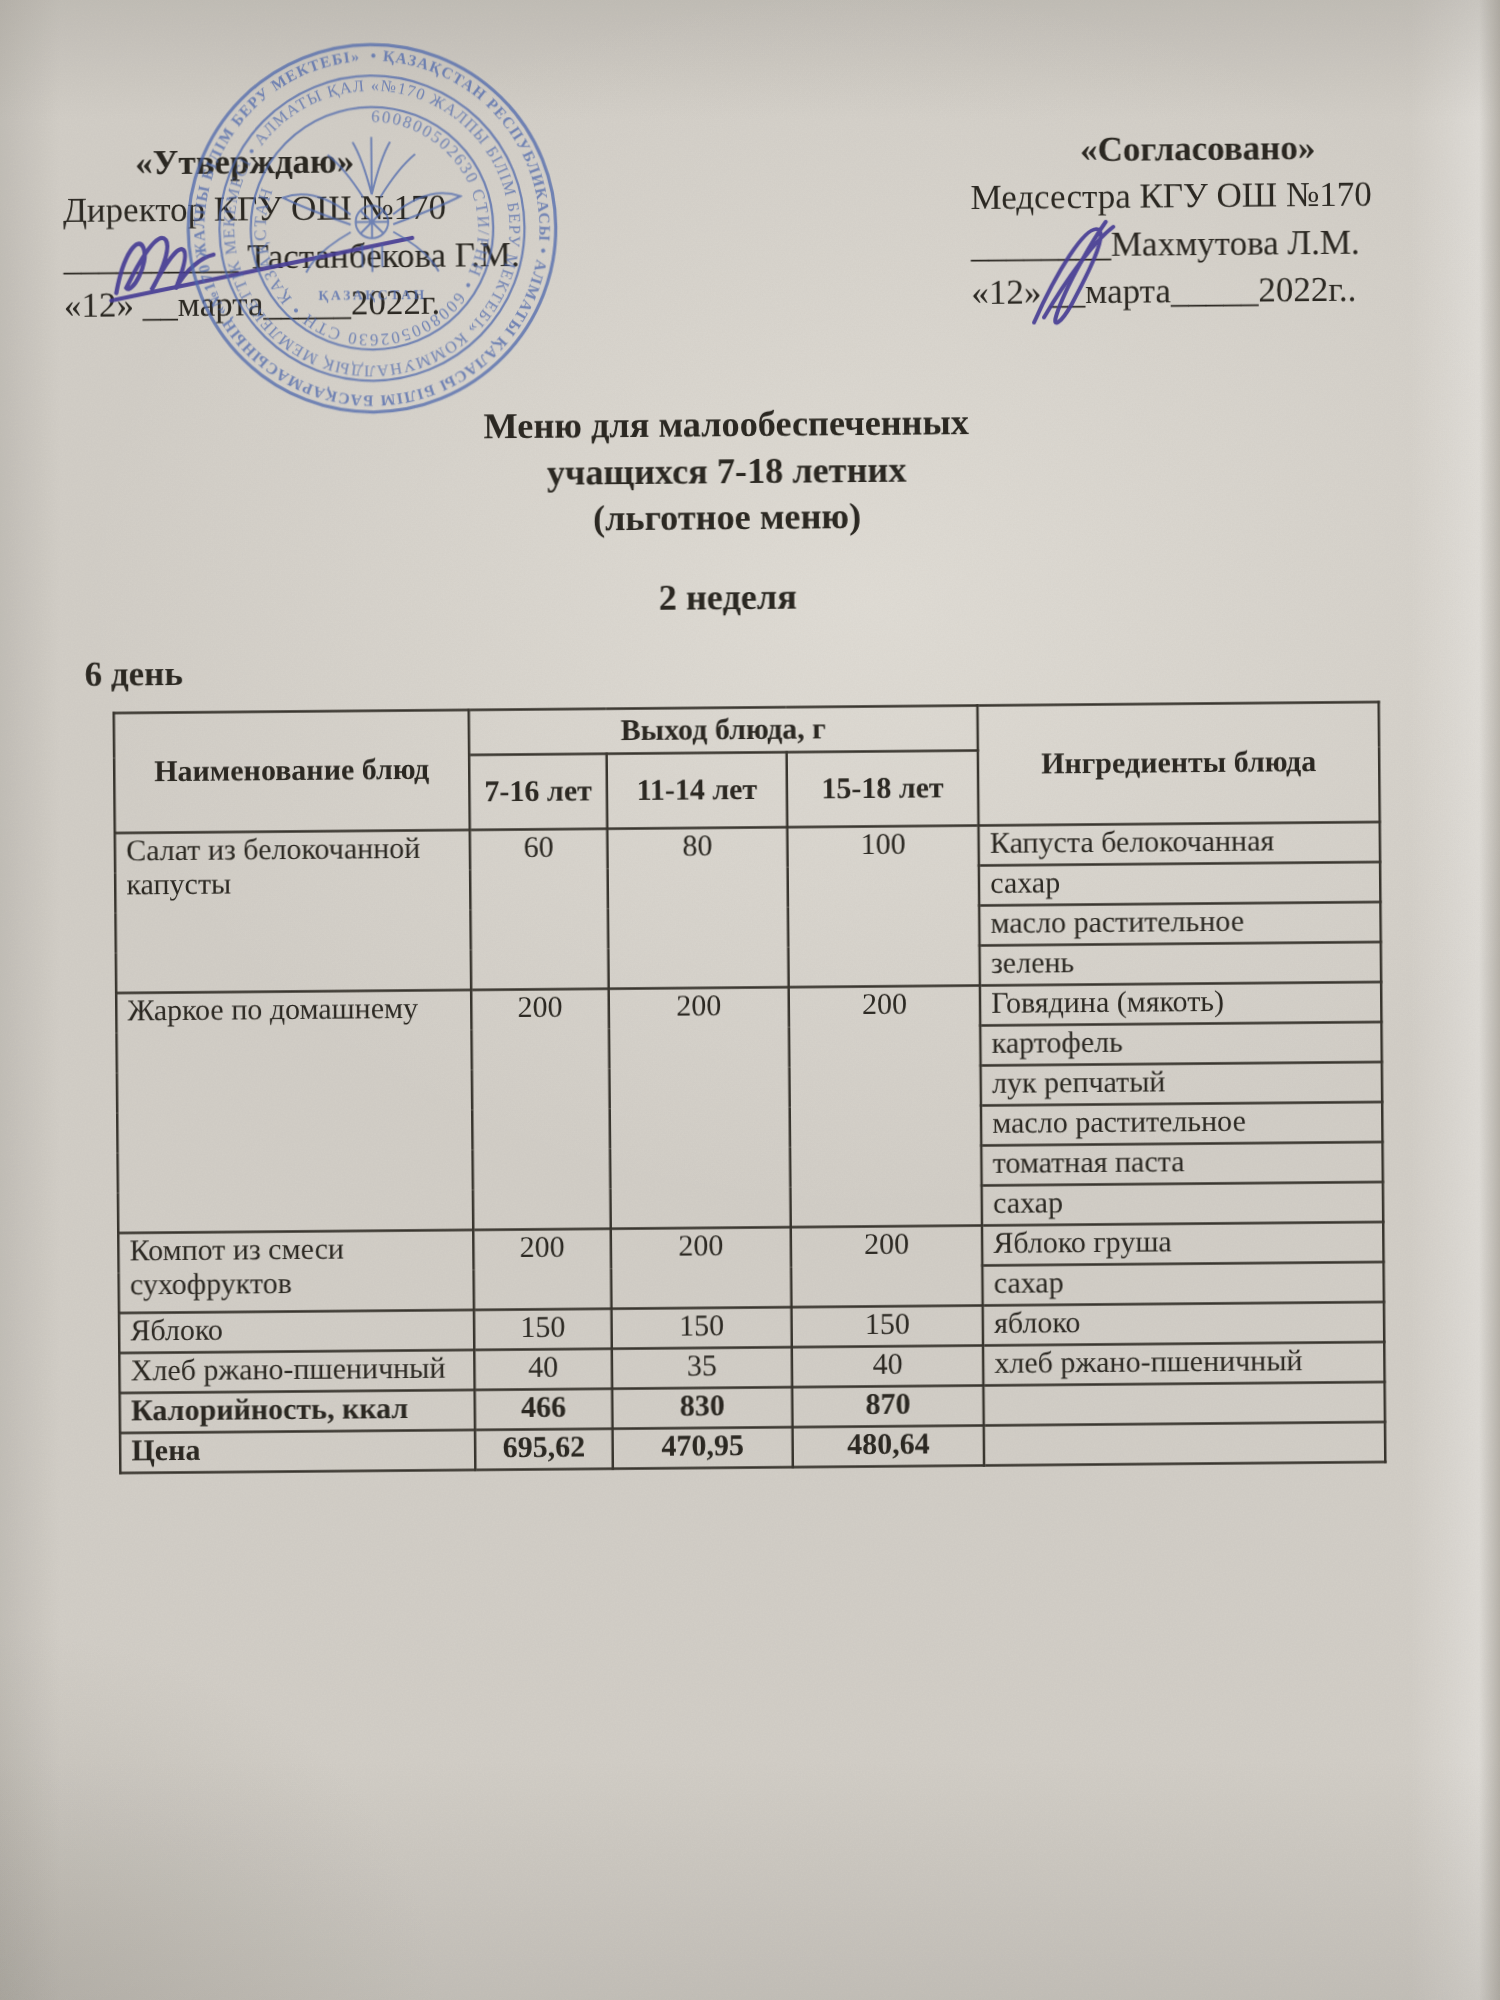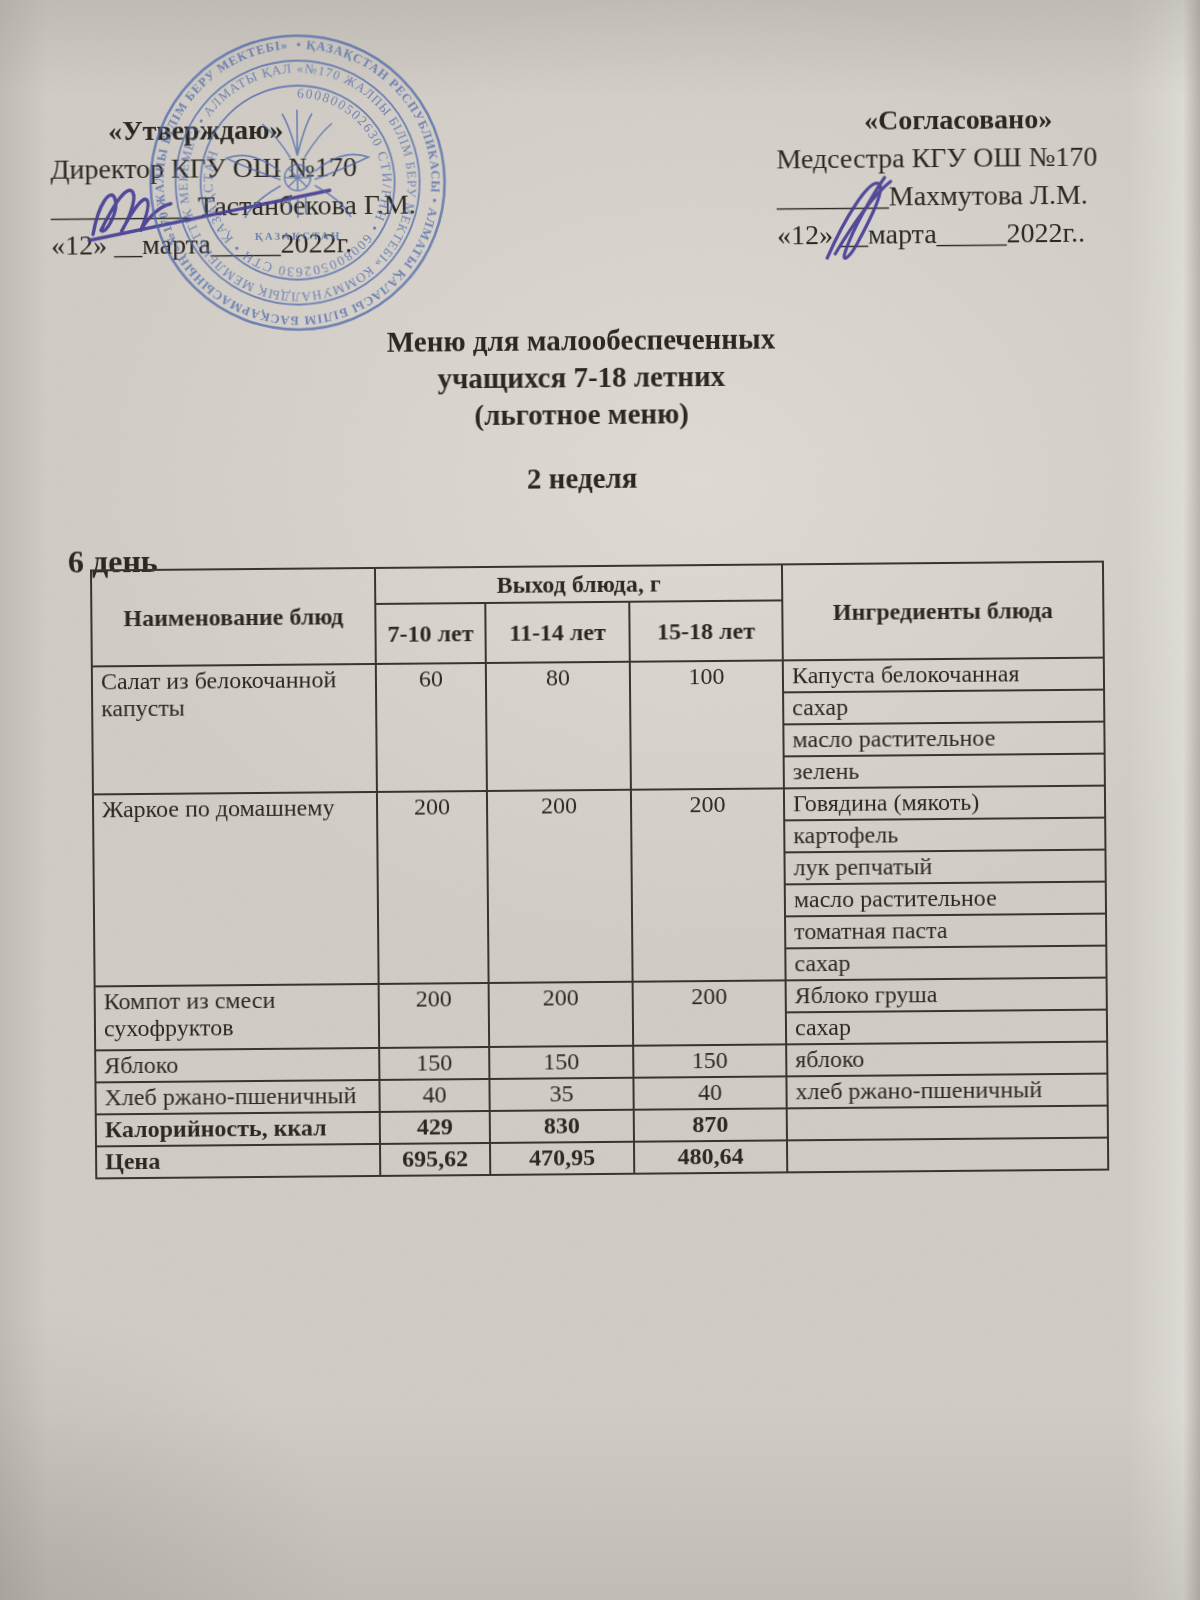--- a/index.html
+++ b/index.html
@@ -18,21 +18,21 @@
            color:#2b2822;filter:blur(0.28px);}
   .blk{position:absolute;font-size:28px;line-height:38px;white-space:nowrap;}
   .blk .t1{font-weight:bold;}
   #approve{left:56px;top:108px;}
   #approve .t1{padding-left:58px;font-weight:bold;}
   #agree{left:782px;top:104px;}
   #agree .t1{padding-left:88px;}
   .title{position:absolute;left:0;width:1170px;text-align:center;font-weight:bold;font-size:29px;line-height:37px;}
   #title{top:322px;}
   #week{top:460px;}
-  #day{position:absolute;left:70px;top:539px;font-weight:bold;font-size:32px;}
+  #day{position:absolute;left:70px;top:520px;font-weight:bold;font-size:28px;}
   table{position:absolute;left:92px;top:565px;width:1012px;border-collapse:collapse;table-layout:fixed;
         font-size:24px;color:#2b2822;}
   th,td{border:2.2px solid #38352e;padding:1px 8px;overflow:hidden;}
   thead th{font-weight:bold;text-align:center;padding:3px 4px;}
   tr.hd1{height:36px;}
   tr.hd2{height:60px;}
   tr.r{height:32px;}
   td.name,td.ing{text-align:left;vertical-align:top;}
   td.num{text-align:center;vertical-align:top;}
   td.ing.sub{border-top:1.5px solid rgba(72,68,60,.8);}
@@ -129,21 +129,21 @@
         <col style="width:153px">
           <col style="width:321px">
       </colgroup>
       <thead>
         <tr class="hd1">
           <th rowspan="2">Наименование блюд</th>
           <th colspan="3">Выход блюда, г</th>
           <th rowspan="2">Ингредиенты блюда</th>
         </tr>
         <tr class="hd2">
-          <th>7-10 лет</th>
+          <th>7-16 лет</th>
           <th>11-14 лет</th>
           <th>15-18 лет</th>
         </tr>
       </thead>
       <tbody>
 
         <tr class="r">
           <td class="name" rowspan="4">Салат из белокочанной капусты</td>
           <td class="num" rowspan="4">60</td>
           <td class="num" rowspan="4">80</td>
@@ -205,21 +205,21 @@
         <tr class="r">
           <td class="name">Хлеб ржано-пшеничный</td>
           <td class="num">40</td>
           <td class="num">35</td>
           <td class="num">40</td>
           <td class="ing">хлеб ржано-пшеничный</td>
         </tr>
 
         <tr class="r total">
           <td class="name">Калорийность, ккал</td>
-          <td class="num">429</td>
+          <td class="num">466</td>
           <td class="num">830</td>
           <td class="num">870</td>
           <td class="ing"></td>
         </tr>
 
         <tr class="r total">
           <td class="name">Цена</td>
           <td class="num">695,62</td>
           <td class="num">470,95</td>
           <td class="num">480,64</td>

